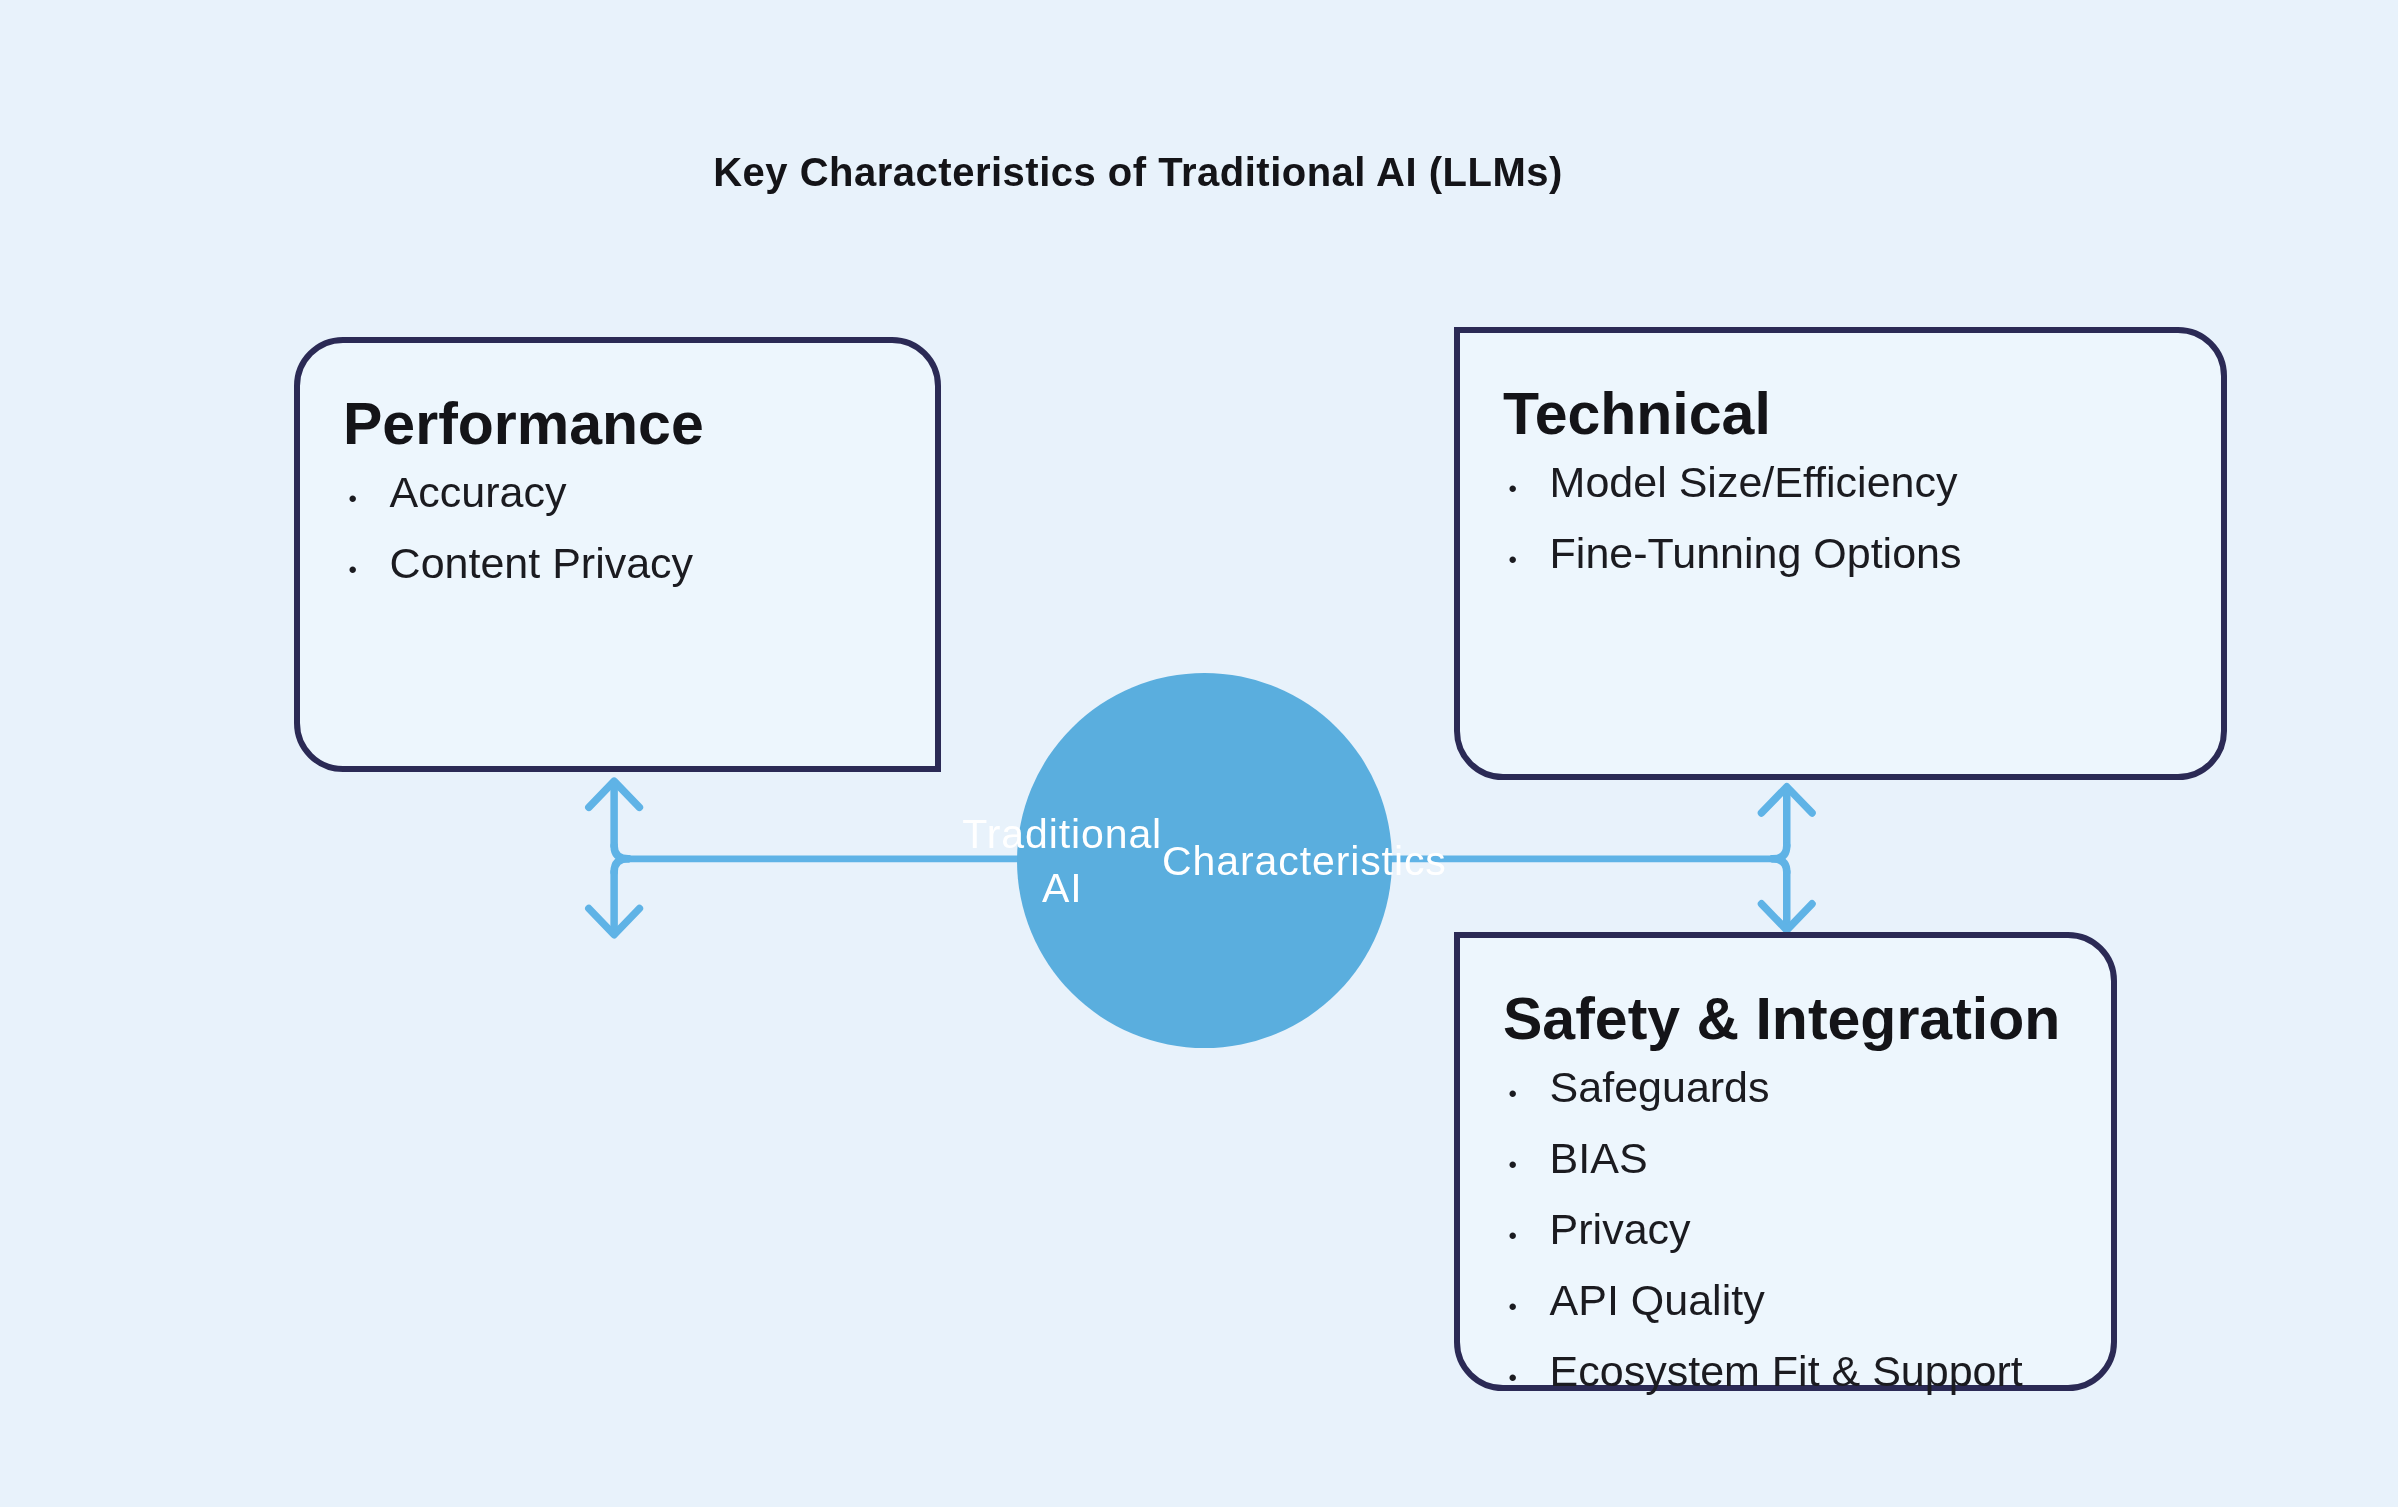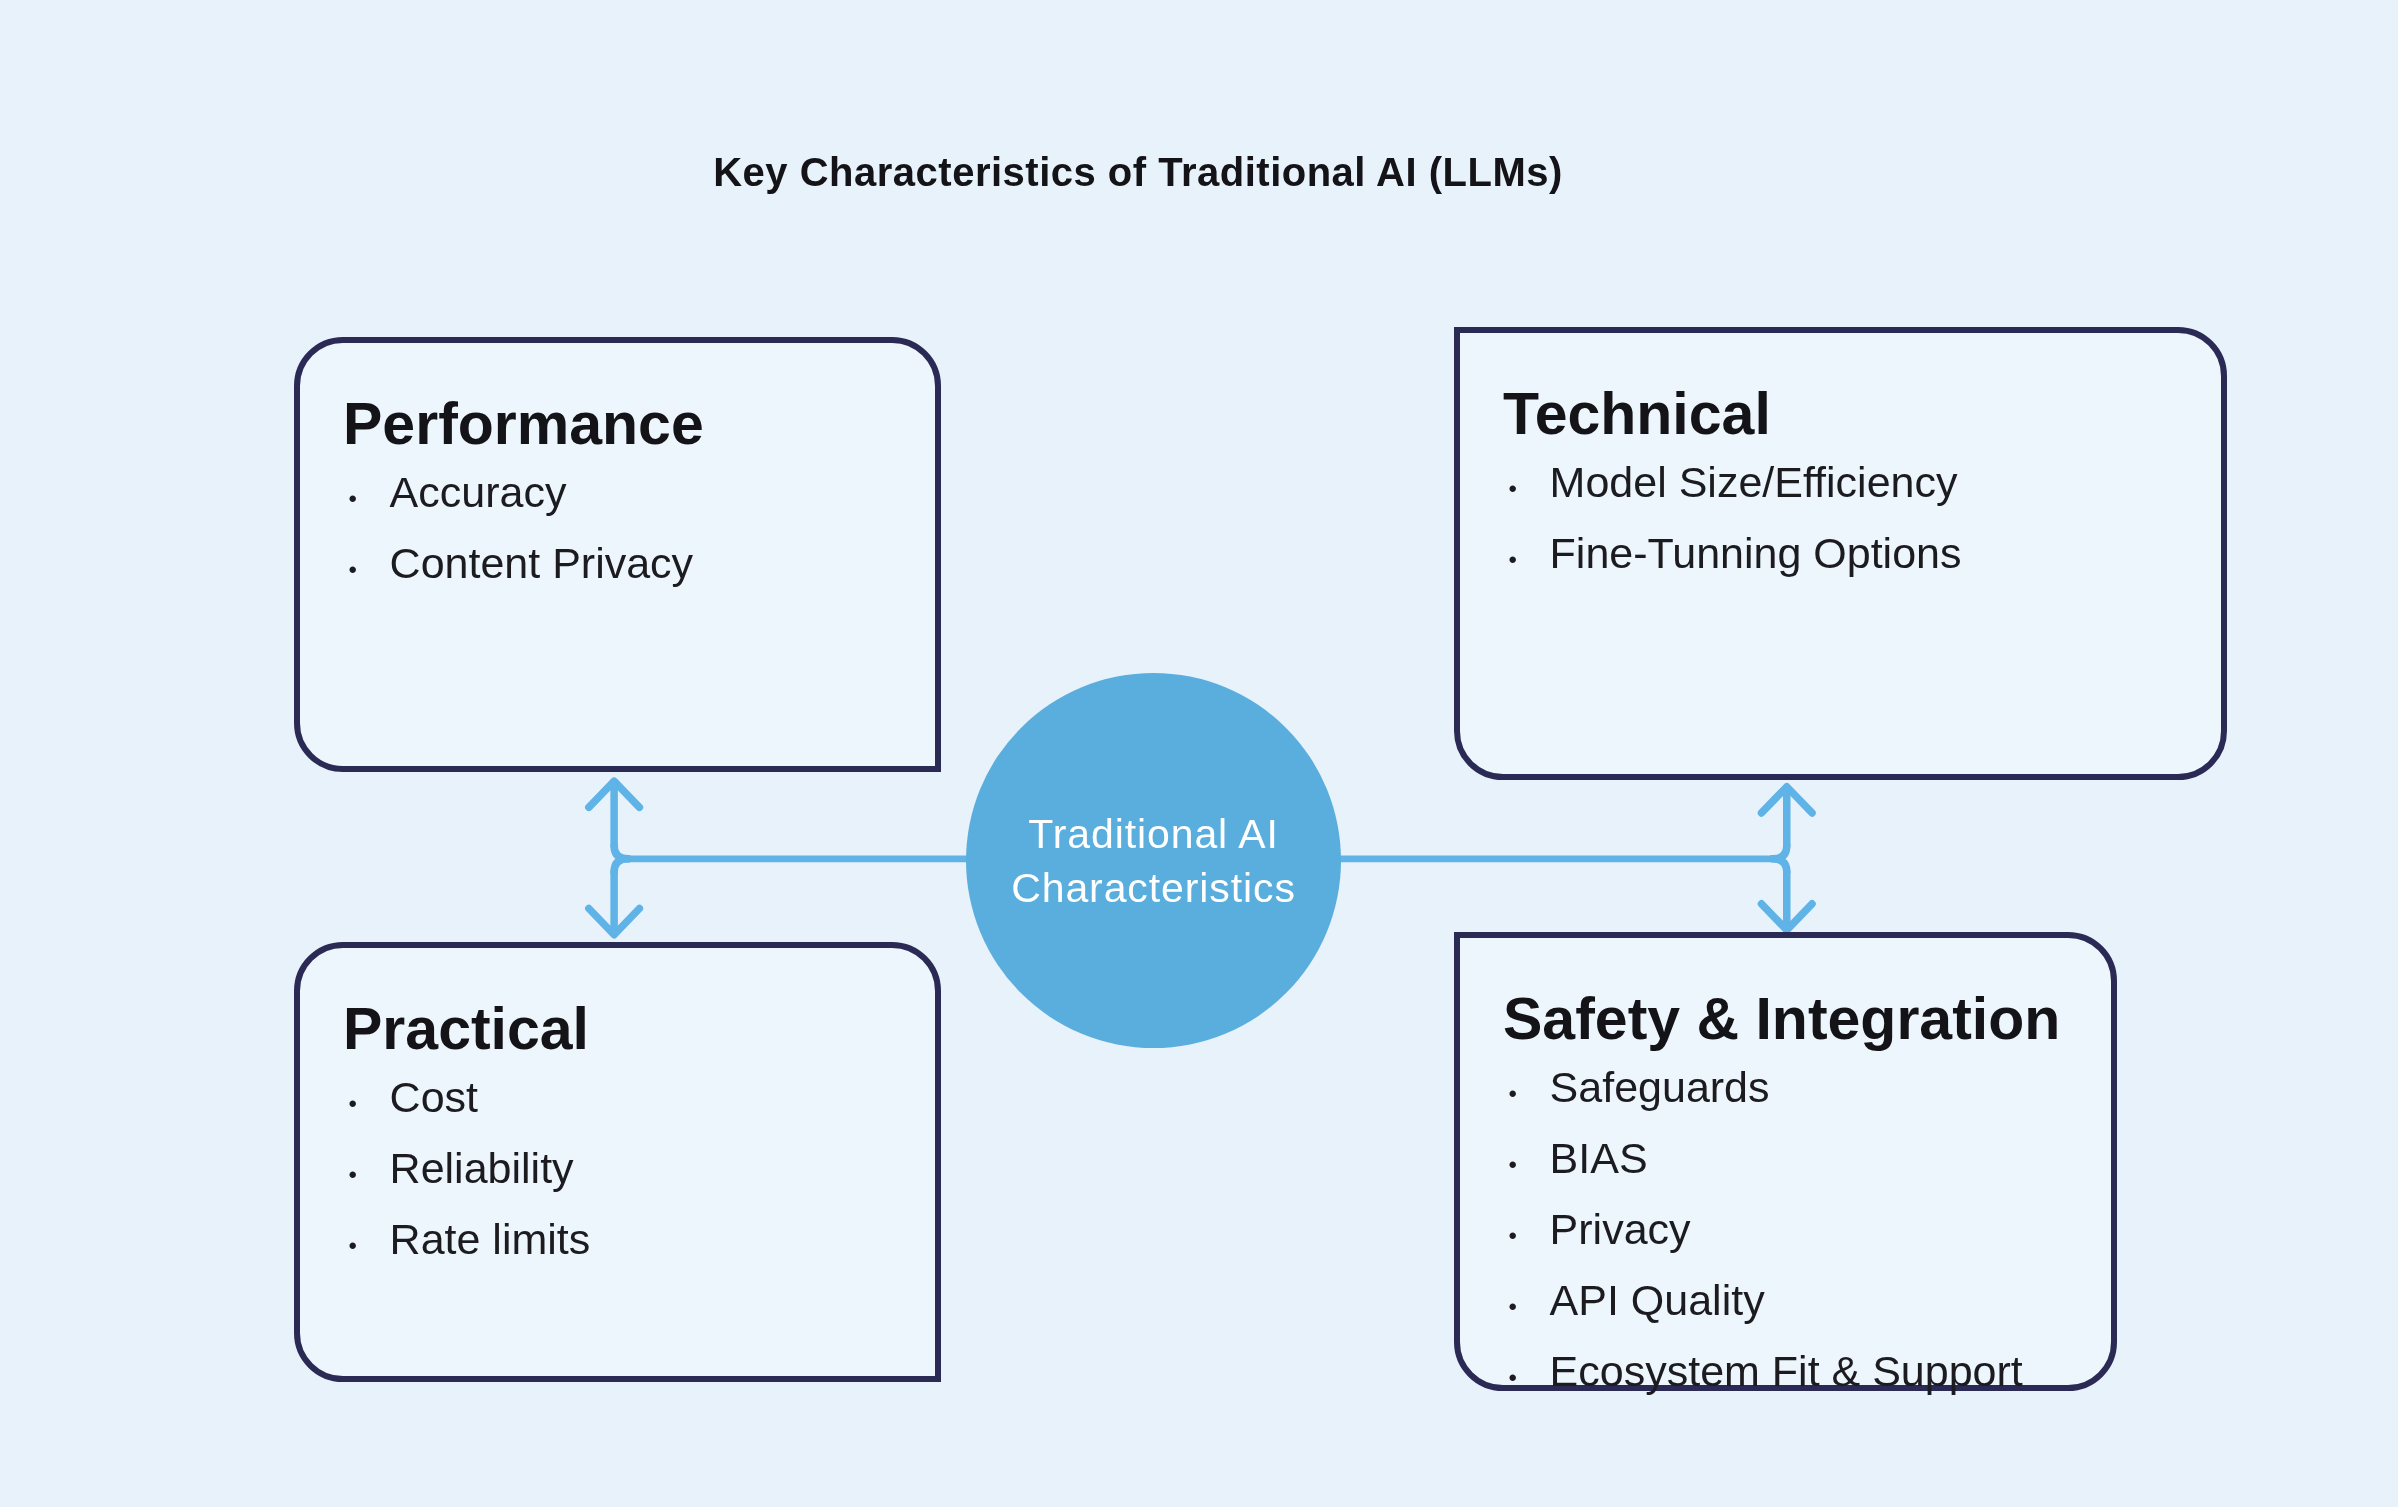--- a/index.html
+++ b/index.html
@@ -89,26 +89,26 @@
     stroke-width:8;
     fill:none;
     stroke-linecap:round;
     stroke-linejoin:round;
   }
   .connectors .hline{
     stroke-width:7;
   }
   .center-node{
     position:absolute;
-    left:966px;top:673px;
+    left:1017px;top:673px;
     width:375px;height:375px;
     border-radius:50%;
     background:var(--circle_blue);
     display:flex;
-    flex-direction:column;
+    flex-direction:row;
     align-items:center;
     justify-content:center;
     z-index:2;
     text-align:center;
   }
   .center-node span{
     display:block;
     font-size:41px;
     line-height:54px;
     color:var(--circle_text);
@@ -156,28 +156,20 @@
   </div>
 
   <div class="node node-technical">
     <h2>Technical</h2>
     <ul>
         <li>Model Size/Efficiency</li>
         <li>Fine-Tunning Options</li>
       </ul>
   </div>
 
-  <div class="node node-practical">
-    <h2>Practical</h2>
-    <ul>
-        <li>Cost</li>
-        <li>Reliability</li>
-        <li>Rate limits</li>
-      </ul>
-  </div>
 
   <div class="node node-safety">
     <h2>Safety &amp; Integration</h2>
     <ul>
         <li>Safeguards</li>
         <li>BIAS</li>
         <li>Privacy</li>
         <li>API Quality</li>
         <li>Ecosystem Fit &amp; Support</li>
       </ul>

